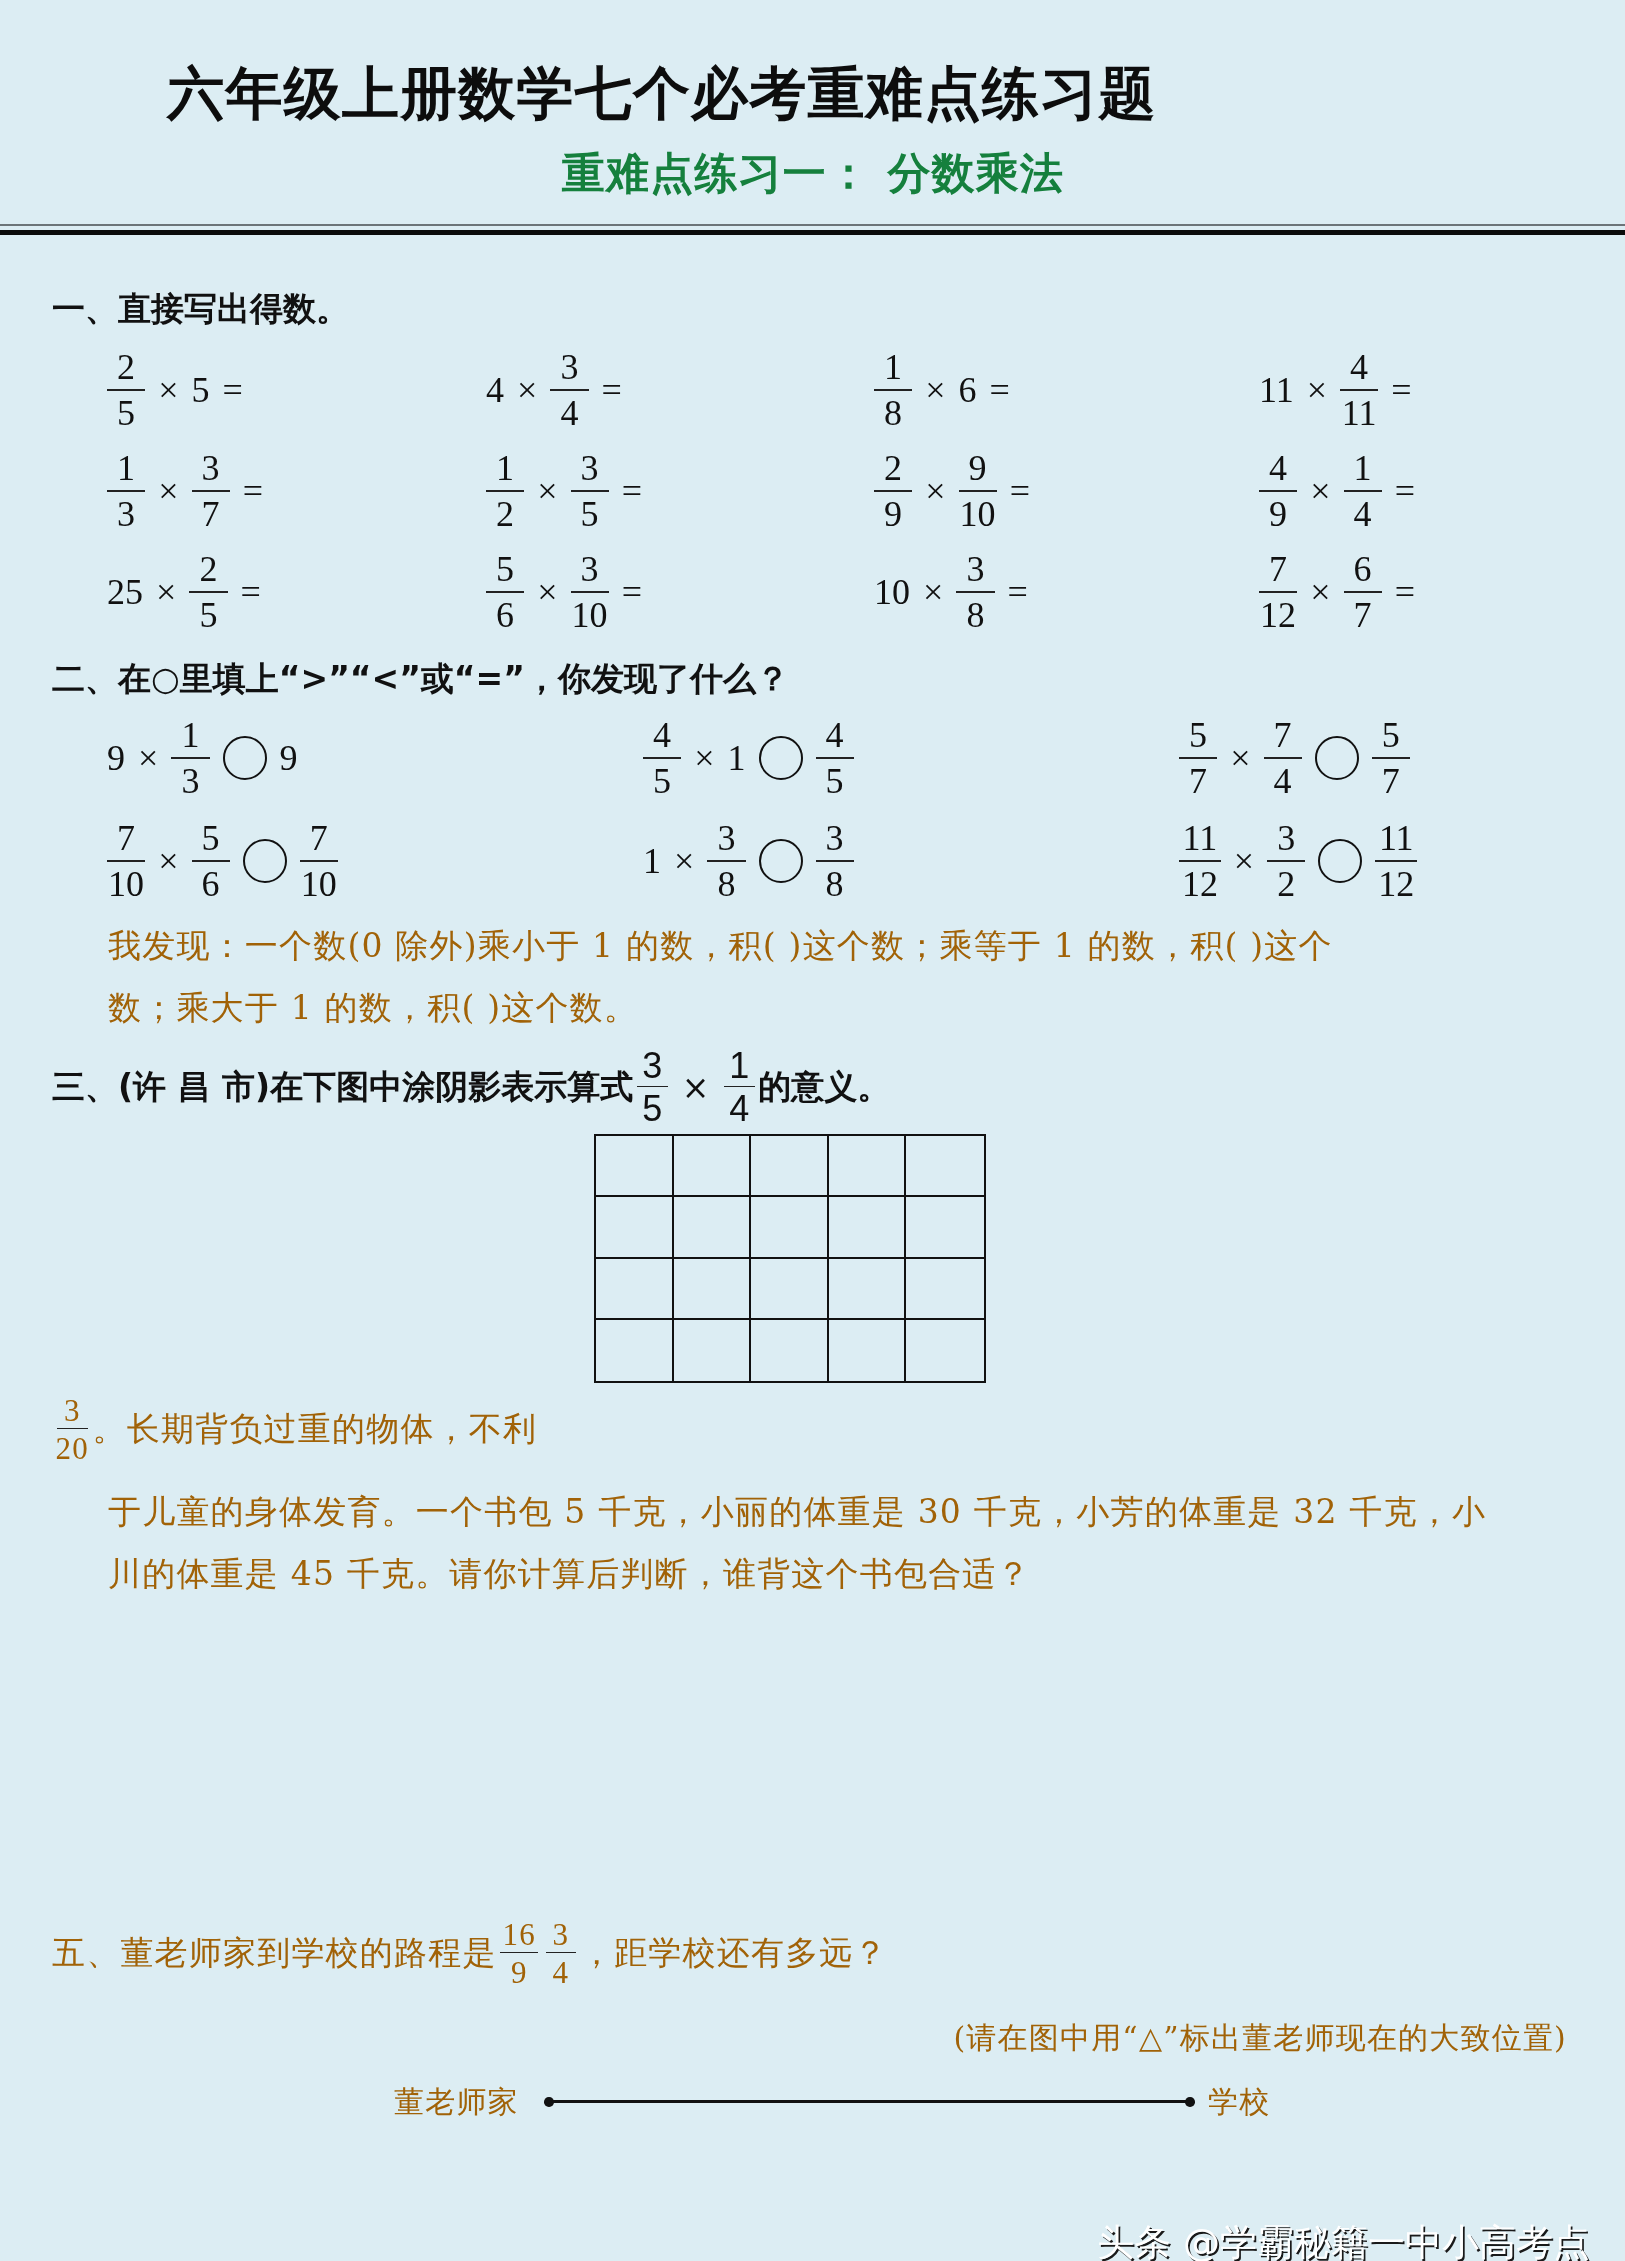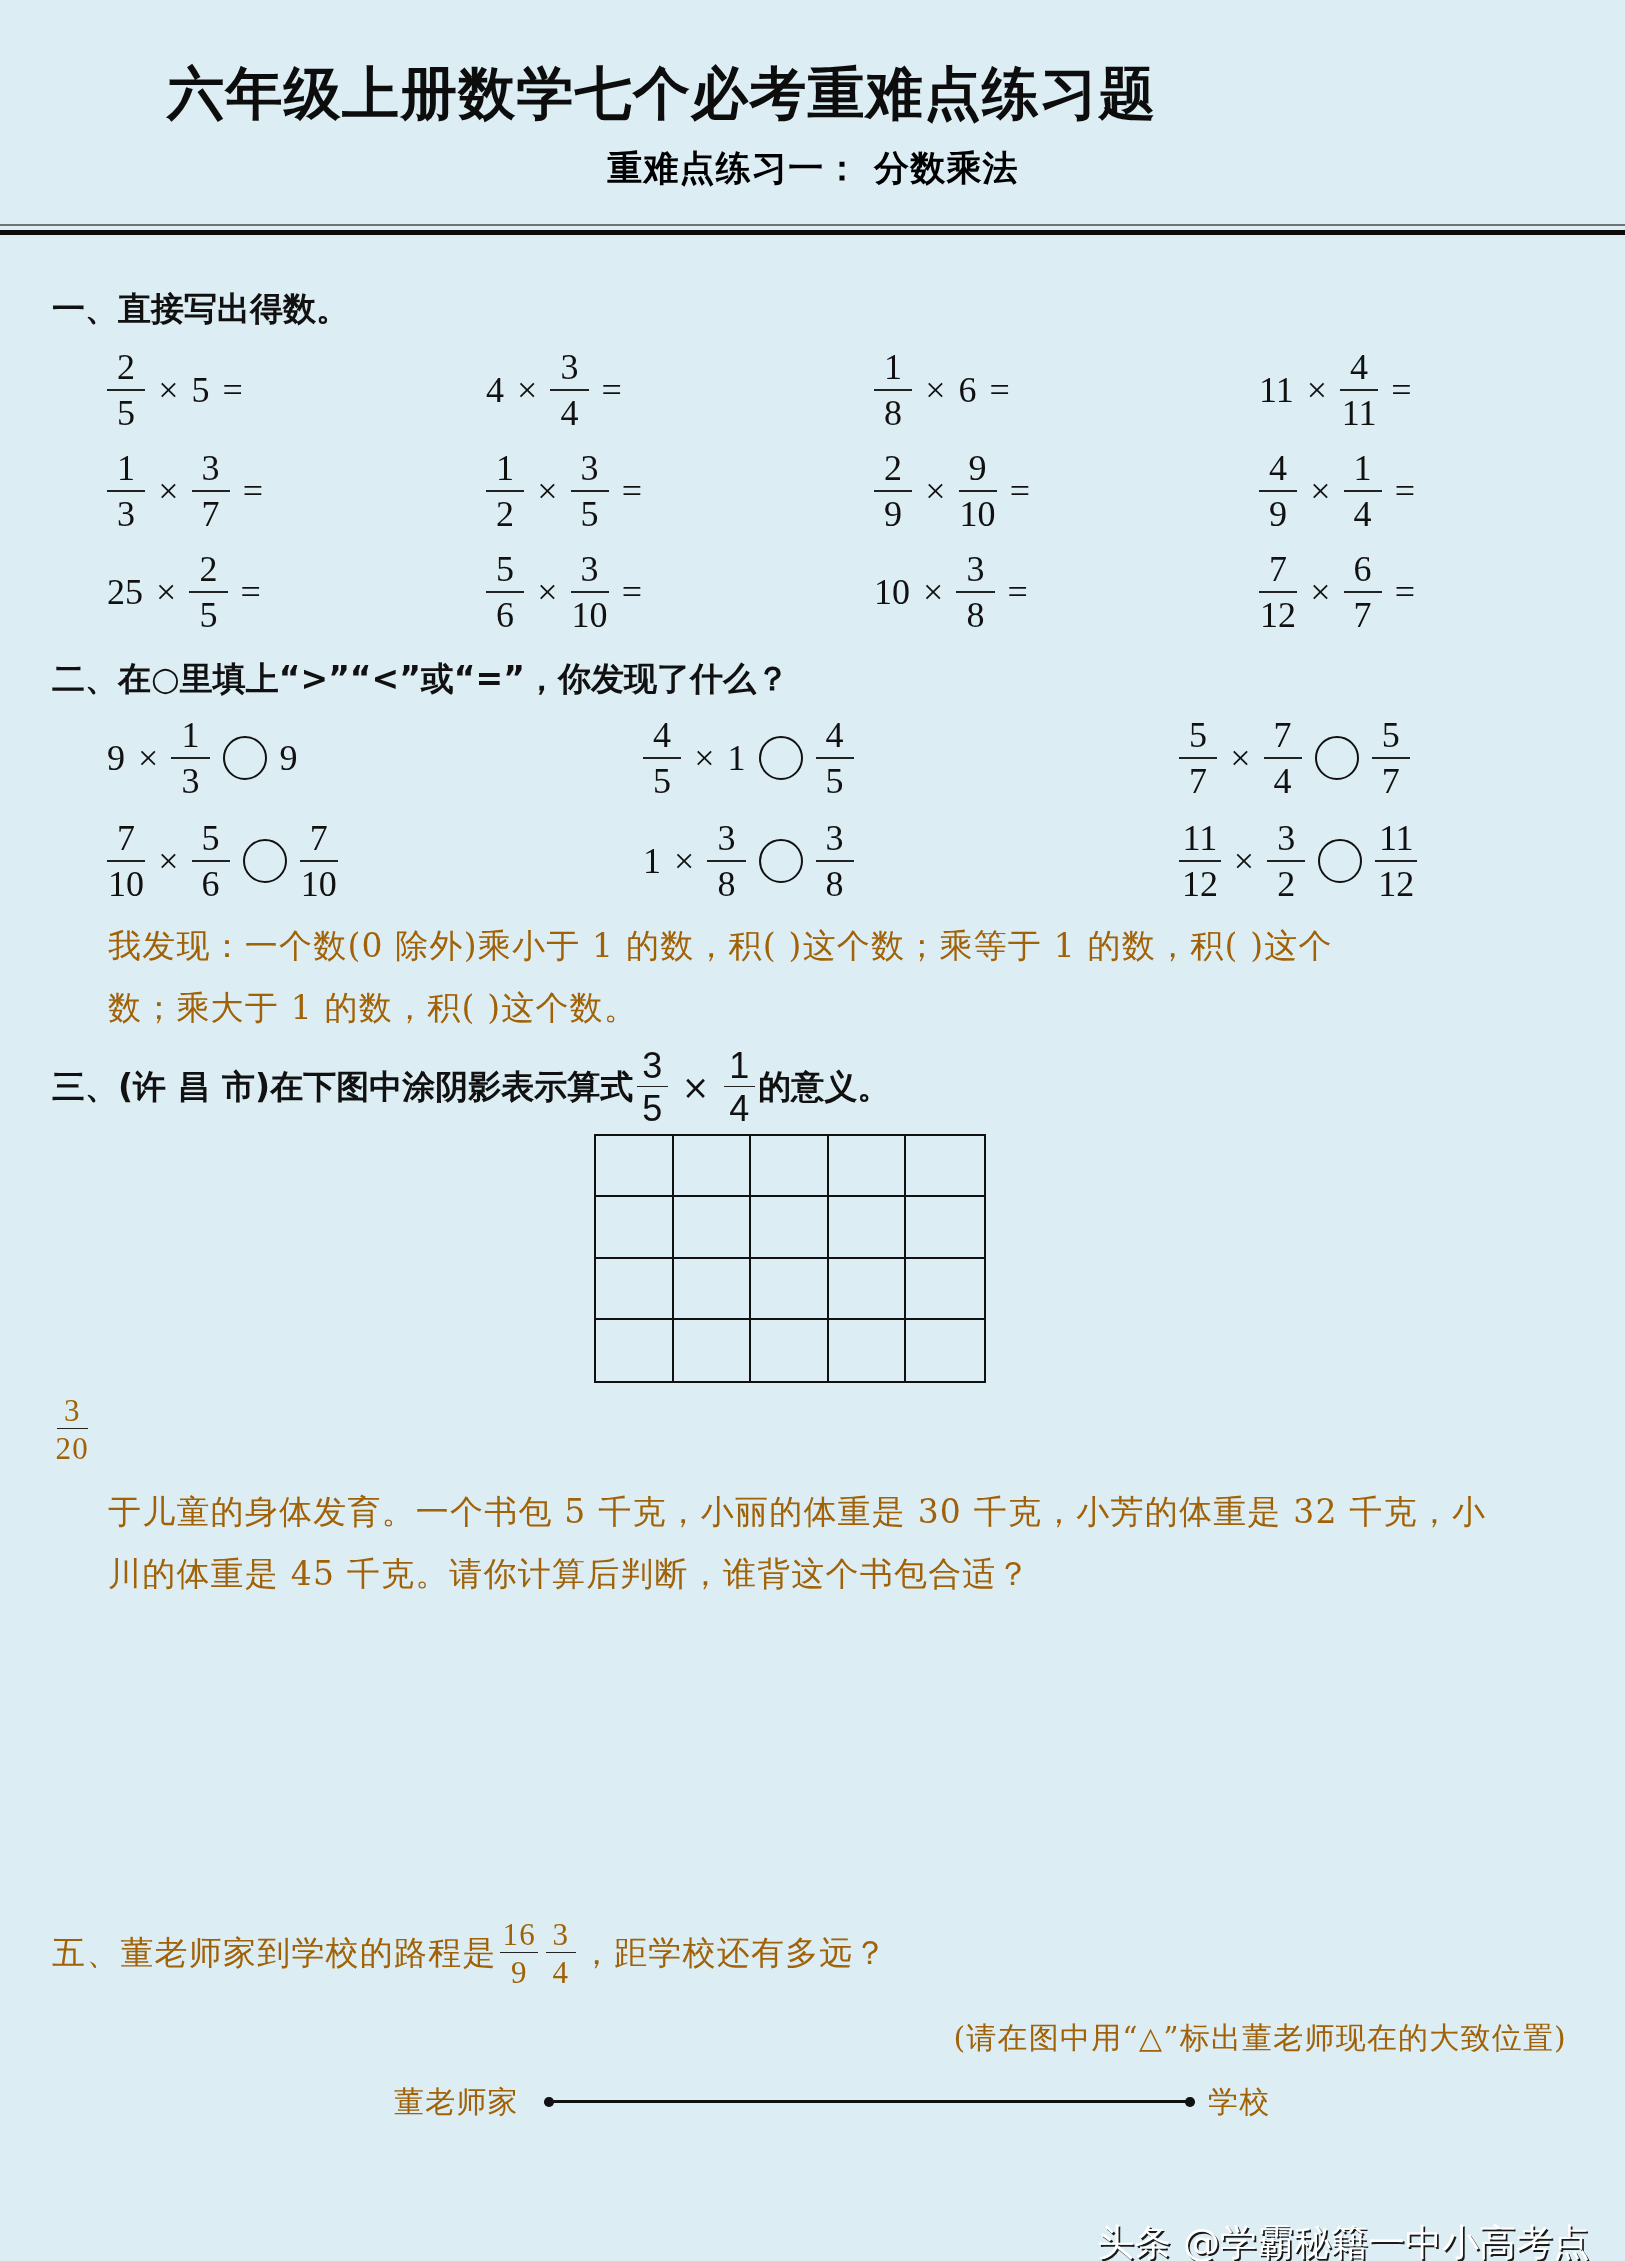--- a/index.html
+++ b/index.html
@@ -9,21 +9,21 @@
   }
   .abs { position:absolute; }
   .title {
     left:0; width:1324px; top:56px; text-align:center;
     font-family:"DejaVu Sans","Liberation Sans",sans-serif; font-weight:bold;
     font-size:57px; letter-spacing:1.2px; color:#0d0d0d;
   }
   .subtitle {
     left:0; width:1626px; top:145px; text-align:center;
     font-family:"DejaVu Sans","Liberation Sans",sans-serif; font-weight:bold;
-    font-size:35px; color:#000000; letter-spacing:1.2px;
+    font-size:43px; color:#15803d; letter-spacing:1.2px;
   }
   .rule-thin { left:0; top:224px; width:1626px; height:1.8px; background:#6c7478; }
   .rule-thick { left:0; top:230px; width:1626px; height:4.7px; background:#0b0b0b; }
 
   .heading {
     font-family:"DejaVu Sans","Liberation Sans",sans-serif; font-weight:bold;
     font-size:33px; white-space:nowrap; color:#111;
   }
   .body-text {
     font-family:"DejaVu Serif","Liberation Serif",serif;
@@ -330,20 +330,21 @@
     <div class="cell"></div>
     <div class="cell"></div>
     <div class="cell"></div>
   </div>
 
 <div class="abs body-text" style="left:52px; top:1395px; display:flex; align-items:center;">
   <span class="inline-frac">
     <span class="num">3</span>
     <span class="den">20</span>
   </span>
+  <span>。长期背负过重的物体，不利</span>
 </div>
 <div class="abs body-text" style="left:108px; top:1490px;">于儿童的身体发育。一个书包 5 千克，小丽的体重是 30 千克，小芳的体重是 32 千克，小</div>
 <div class="abs body-text" style="left:108px; top:1552px;">川的体重是 45 千克。请你计算后判断，谁背这个书包合适？</div>
 <div class="abs" style="left:52px; top:1611px; width:1522px; height:272px;"></div>
 
 <div class="abs body-text" style="left:52px; top:1919px; display:flex; align-items:center;">
   <span style="font-family:'DejaVu Sans','Liberation Sans',sans-serif;">五、董老师家到学校的路程是</span>
   <span class="inline-frac">
     <span class="num">16</span>
     <span class="den">9</span>

